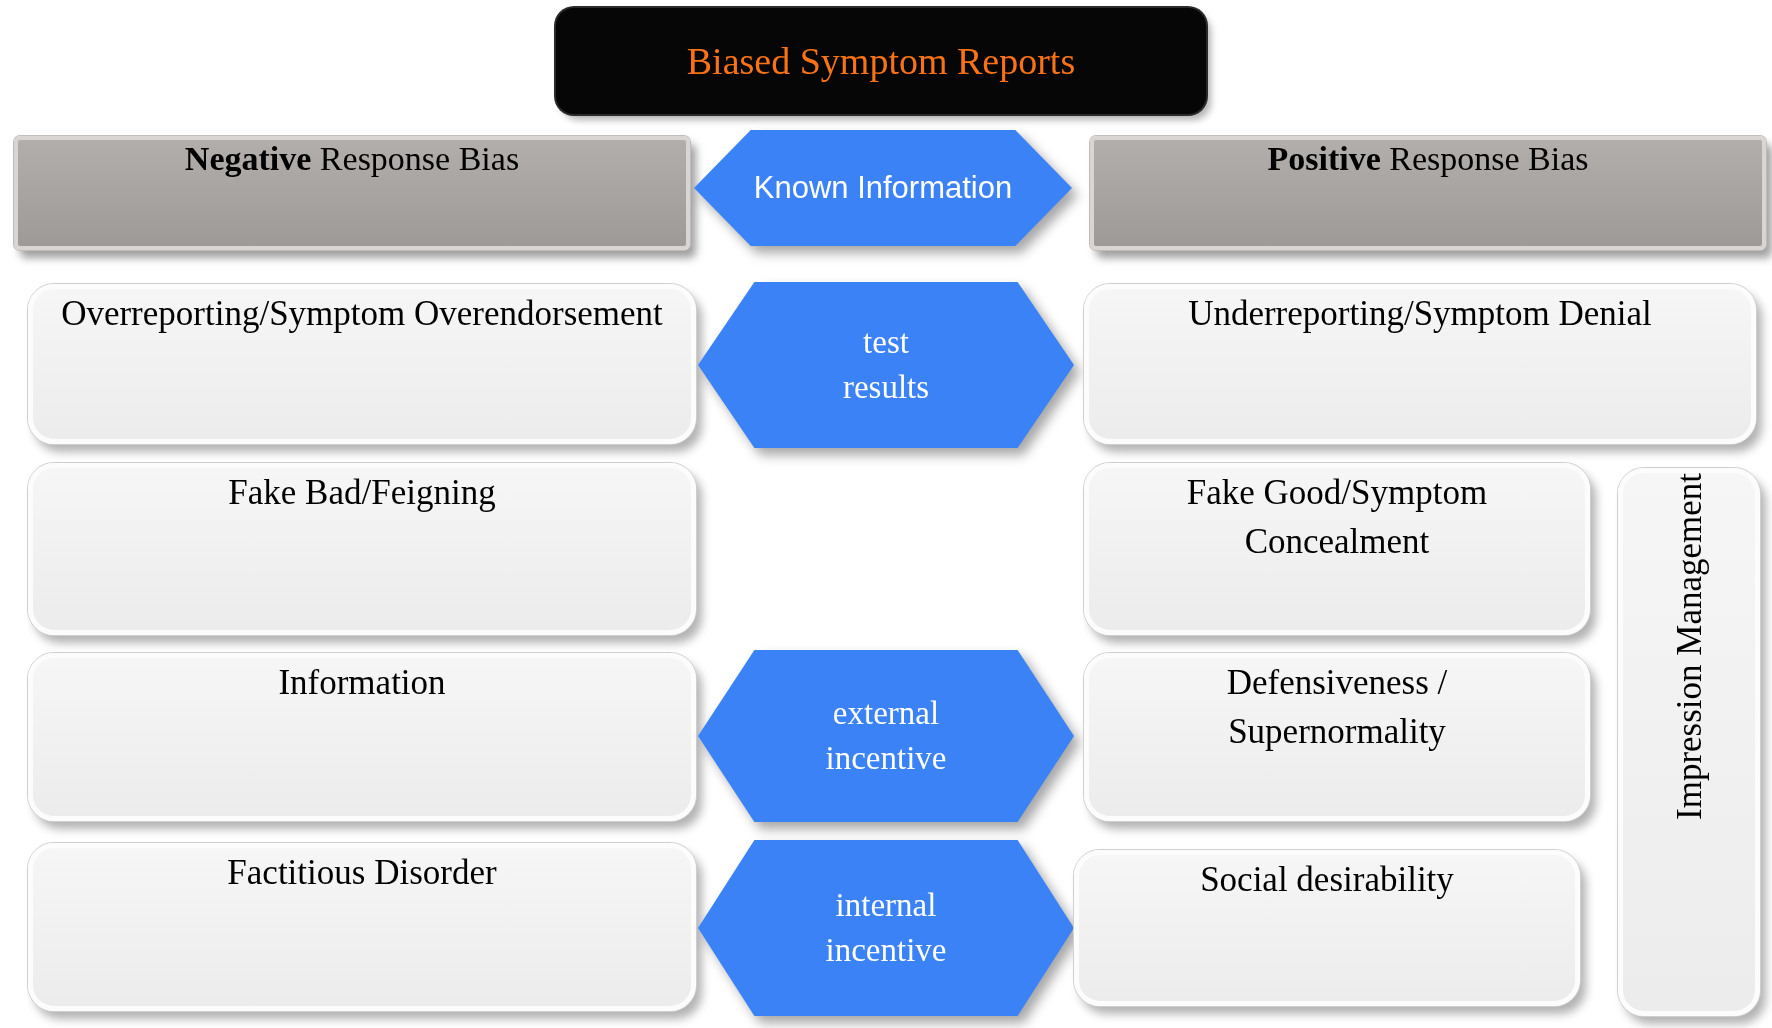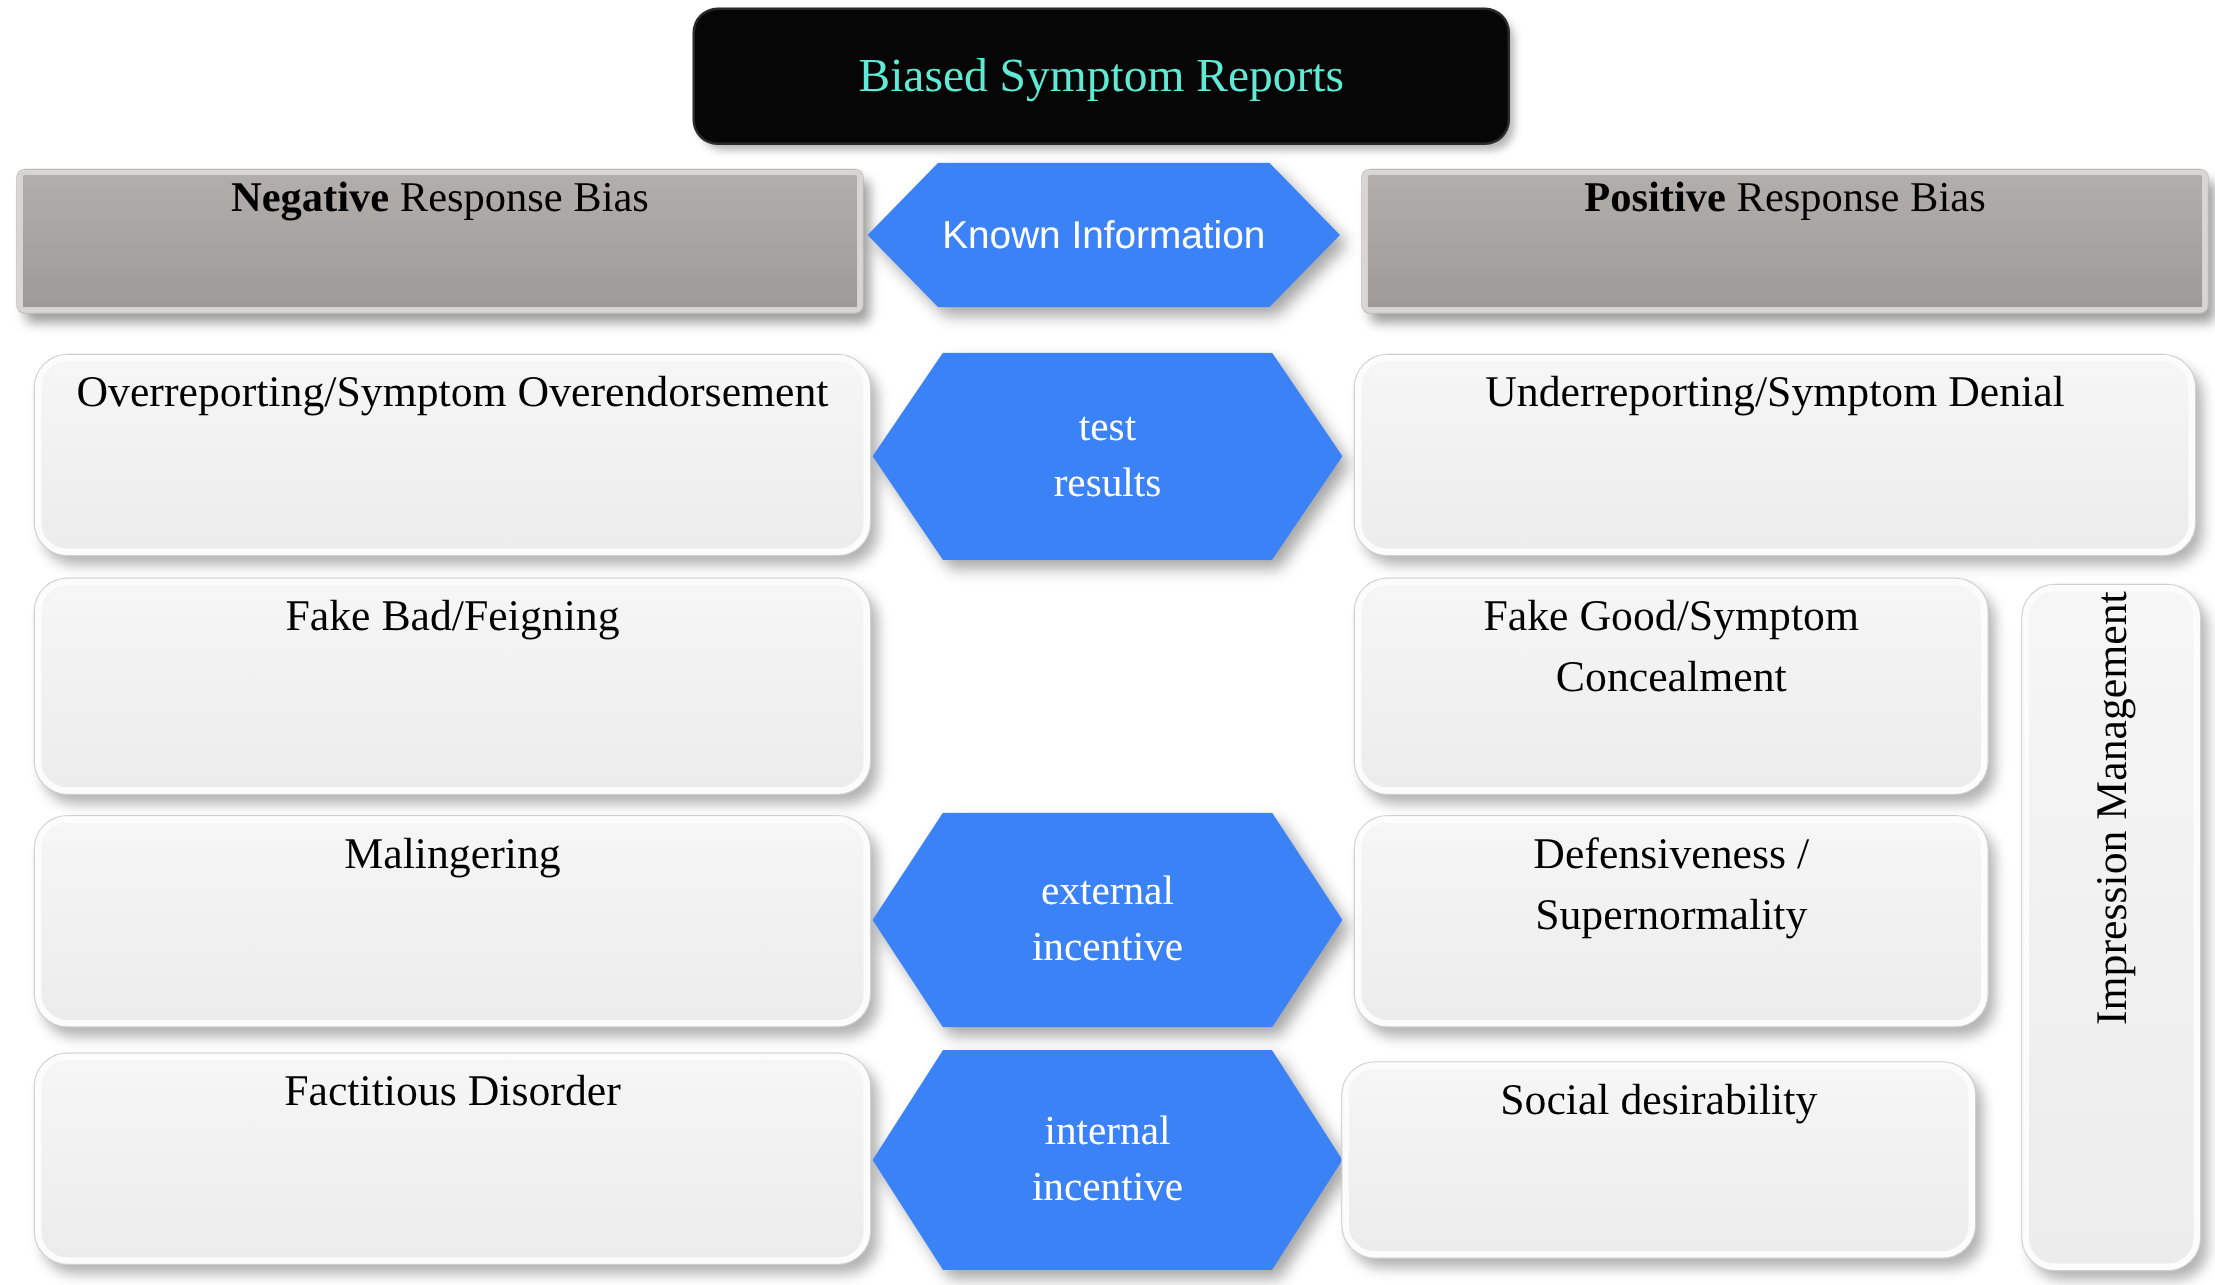--- a/index.html
+++ b/index.html
@@ -7,21 +7,21 @@
     position:relative;
     width:1772px;height:1028px;
     background:#fff;
     font-family:"Liberation Serif", serif;
     color:#000;
     overflow:hidden;
   }
   
   .titlebox{
     position:absolute;left:556px;top:8px;width:650px;height:106px;
-    background:#060606;color:#5eead4;border-radius:18px;
+    background:#060606;color:#f97316;border-radius:18px;
     display:flex;align-items:center;justify-content:center;
     font-size:38px;
     box-shadow:0 0 0 2px #2a2a2a, 5px 6px 7px rgba(0,0,0,.30);
   }
   
   .graybar{
     position:absolute;height:106px;
     background:linear-gradient(180deg,#b2aeac 0%,#a7a3a1 55%,#9e9a98 100%);
     border:4px solid #d8d5d3;border-radius:6px;
     box-shadow:0 0 0 1px #bfbcba, 6px 8px 9px rgba(0,0,0,.38);
@@ -117,21 +117,21 @@
   </div>
 
   <div class="panel p-l2">
     <span>Fake Bad/Feigning</span>
   </div>
   <div class="panel p-r2">
     <span class="narrow-inner">Fake Good/Symptom Concealment</span>
   </div>
 
   <div class="panel p-l3">
-    <span>Malingering</span>
+    <span>Information</span>
   </div>
   <div class="hex-wrap hex-r3">
     <div class="hex">
       <span>external
 incentive</span>
     </div>
   </div>
   <div class="panel p-r3">
     <span class="narrow-inner">Defensiveness / Supernormality</span>
   </div>

